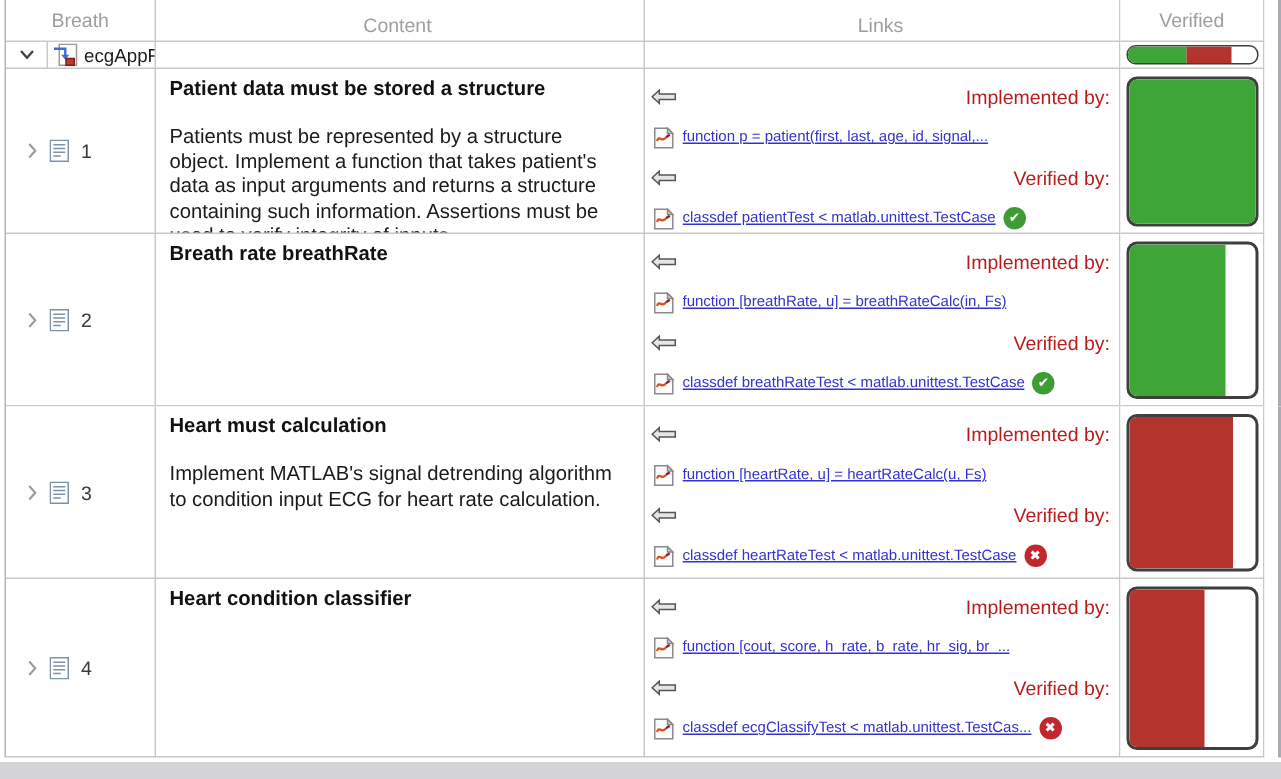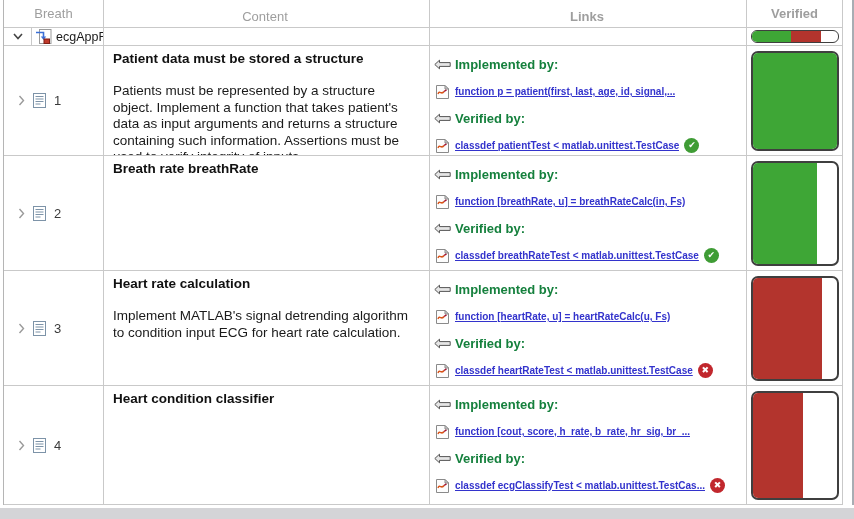--- a/index.html
+++ b/index.html
@@ -11,39 +11,39 @@
   html,body{width:854px;height:519px;overflow:hidden;background:#fff;
     font-family:"Liberation Sans","DejaVu Sans",sans-serif;}
   .table{margin-left:3px;border-left:1px solid #b5b5b5;width:851px;}
   .row{display:flex;}
   .cell{border-right:1px solid var(--grid);border-bottom:1px solid var(--grid);
     overflow:hidden;background:#fff;}
   .c-gutter{width:28px;display:flex;align-items:center;justify-content:center;}
   .c-index{width:72px;display:flex;align-items:center;}
   .c-index2{width:100px;display:flex;align-items:center;padding-left:14px;gap:8px;}
   .c-content{width:326px;padding:5px 12px 0 9px;}
-  .c-links{width:317px;padding:5px 6px 0 4px;font-weight:bold;}
-  .c-verified{width:96px;display:flex;align-items:center;justify-content:center;font-weight:bold;}
+  .c-links{width:317px;padding:5px 6px 0 4px;}
+  .c-verified{width:96px;display:flex;align-items:center;justify-content:center;}
   .c-scroll{width:11px;border-right:2px solid #a8adb3;border-bottom:none;}
   .rh-head{height:28px;}
   .rh-group{height:18px;}
   .rh-1{height:110px;}
   .rh-2{height:115px;}
   .rh-3{height:115px;}
   .rh-4{height:119px;}
   .hcell{display:flex;align-items:center;justify-content:center;
     color:var(--hdr);font-size:13px;}
   .h-index{width:100px;}
   .group-label{font-size:12.5px;color:#1a1a1a;white-space:nowrap;
     display:flex;align-items:center;gap:4px;padding-left:3px;}
   .idx-num{font-size:13px;color:#3a3a3a;}
   .title{font-size:13.5px;font-weight:bold;color:#111;line-height:16px;margin-bottom:16px;}
   .body-text{font-size:13.5px;color:#1a1a1a;line-height:16.5px;}
   .llabel{display:flex;align-items:center;gap:4px;height:27px;
-    font-size:13px;color:#15803d;}
+    font-size:13px;color:#b91c1c;justify-content:space-between;}
   .llink{display:flex;align-items:center;gap:5px;height:27px;padding-left:1px;}
   .llink a{font-size:10px;color:var(--link);text-decoration:underline;
     white-space:nowrap;overflow:hidden;cursor:pointer;}
   .badge{flex:0 0 auto;width:15px;height:15px;border-radius:50%;color:#fff;
     font-size:9px;line-height:15px;text-align:center;
     box-shadow:0 0 0 1px #fff;}
   .badge.pass{background:var(--badge-pass);}
   .badge.fail{background:var(--badge-fail);}
   .vbar{border:2px solid #3f3f3f;border-radius:7px;background:#fff;
     overflow:hidden;display:flex;width:88px;height:calc(100% - 9px);}
@@ -252,21 +252,21 @@
         </span>
       <span>
           <svg width="13" height="15" viewBox="0 0 13 15">
             <rect x="0.5" y="0.5" width="12" height="14" fill="#fff" stroke="#7d93a8"></rect>
             <path d="M2.5 3.5 h8 M2.5 6 h8 M2.5 8.5 h8 M2.5 11 h5" stroke="#7d93a8" stroke-width="1"></path>
           </svg>
         </span>
       <span class="idx-num">3</span>
     </div>
     <div class="cell c-content">
-      <div class="title">Heart rate calculation</div>
+      <div class="title">Heart must calculation</div>
       <div class="body-text">Implement MATLAB's signal detrending algorithm to condition input ECG for heart rate calculation.</div>
     </div>
     <div class="cell c-links">
       <div class="llabel">
           <span>
             <svg width="17" height="11" viewBox="0 0 17 11">
               <path d="M5.5 1.2 L5.5 3.6 L16.2 3.6 L16.2 7.4 L5.5 7.4 L5.5 9.8 L0.8 5.5 Z" fill="#e6e6e6" stroke="#555" stroke-width="1"></path>
             </svg>
           </span>
           <span>Implemented by:</span>

